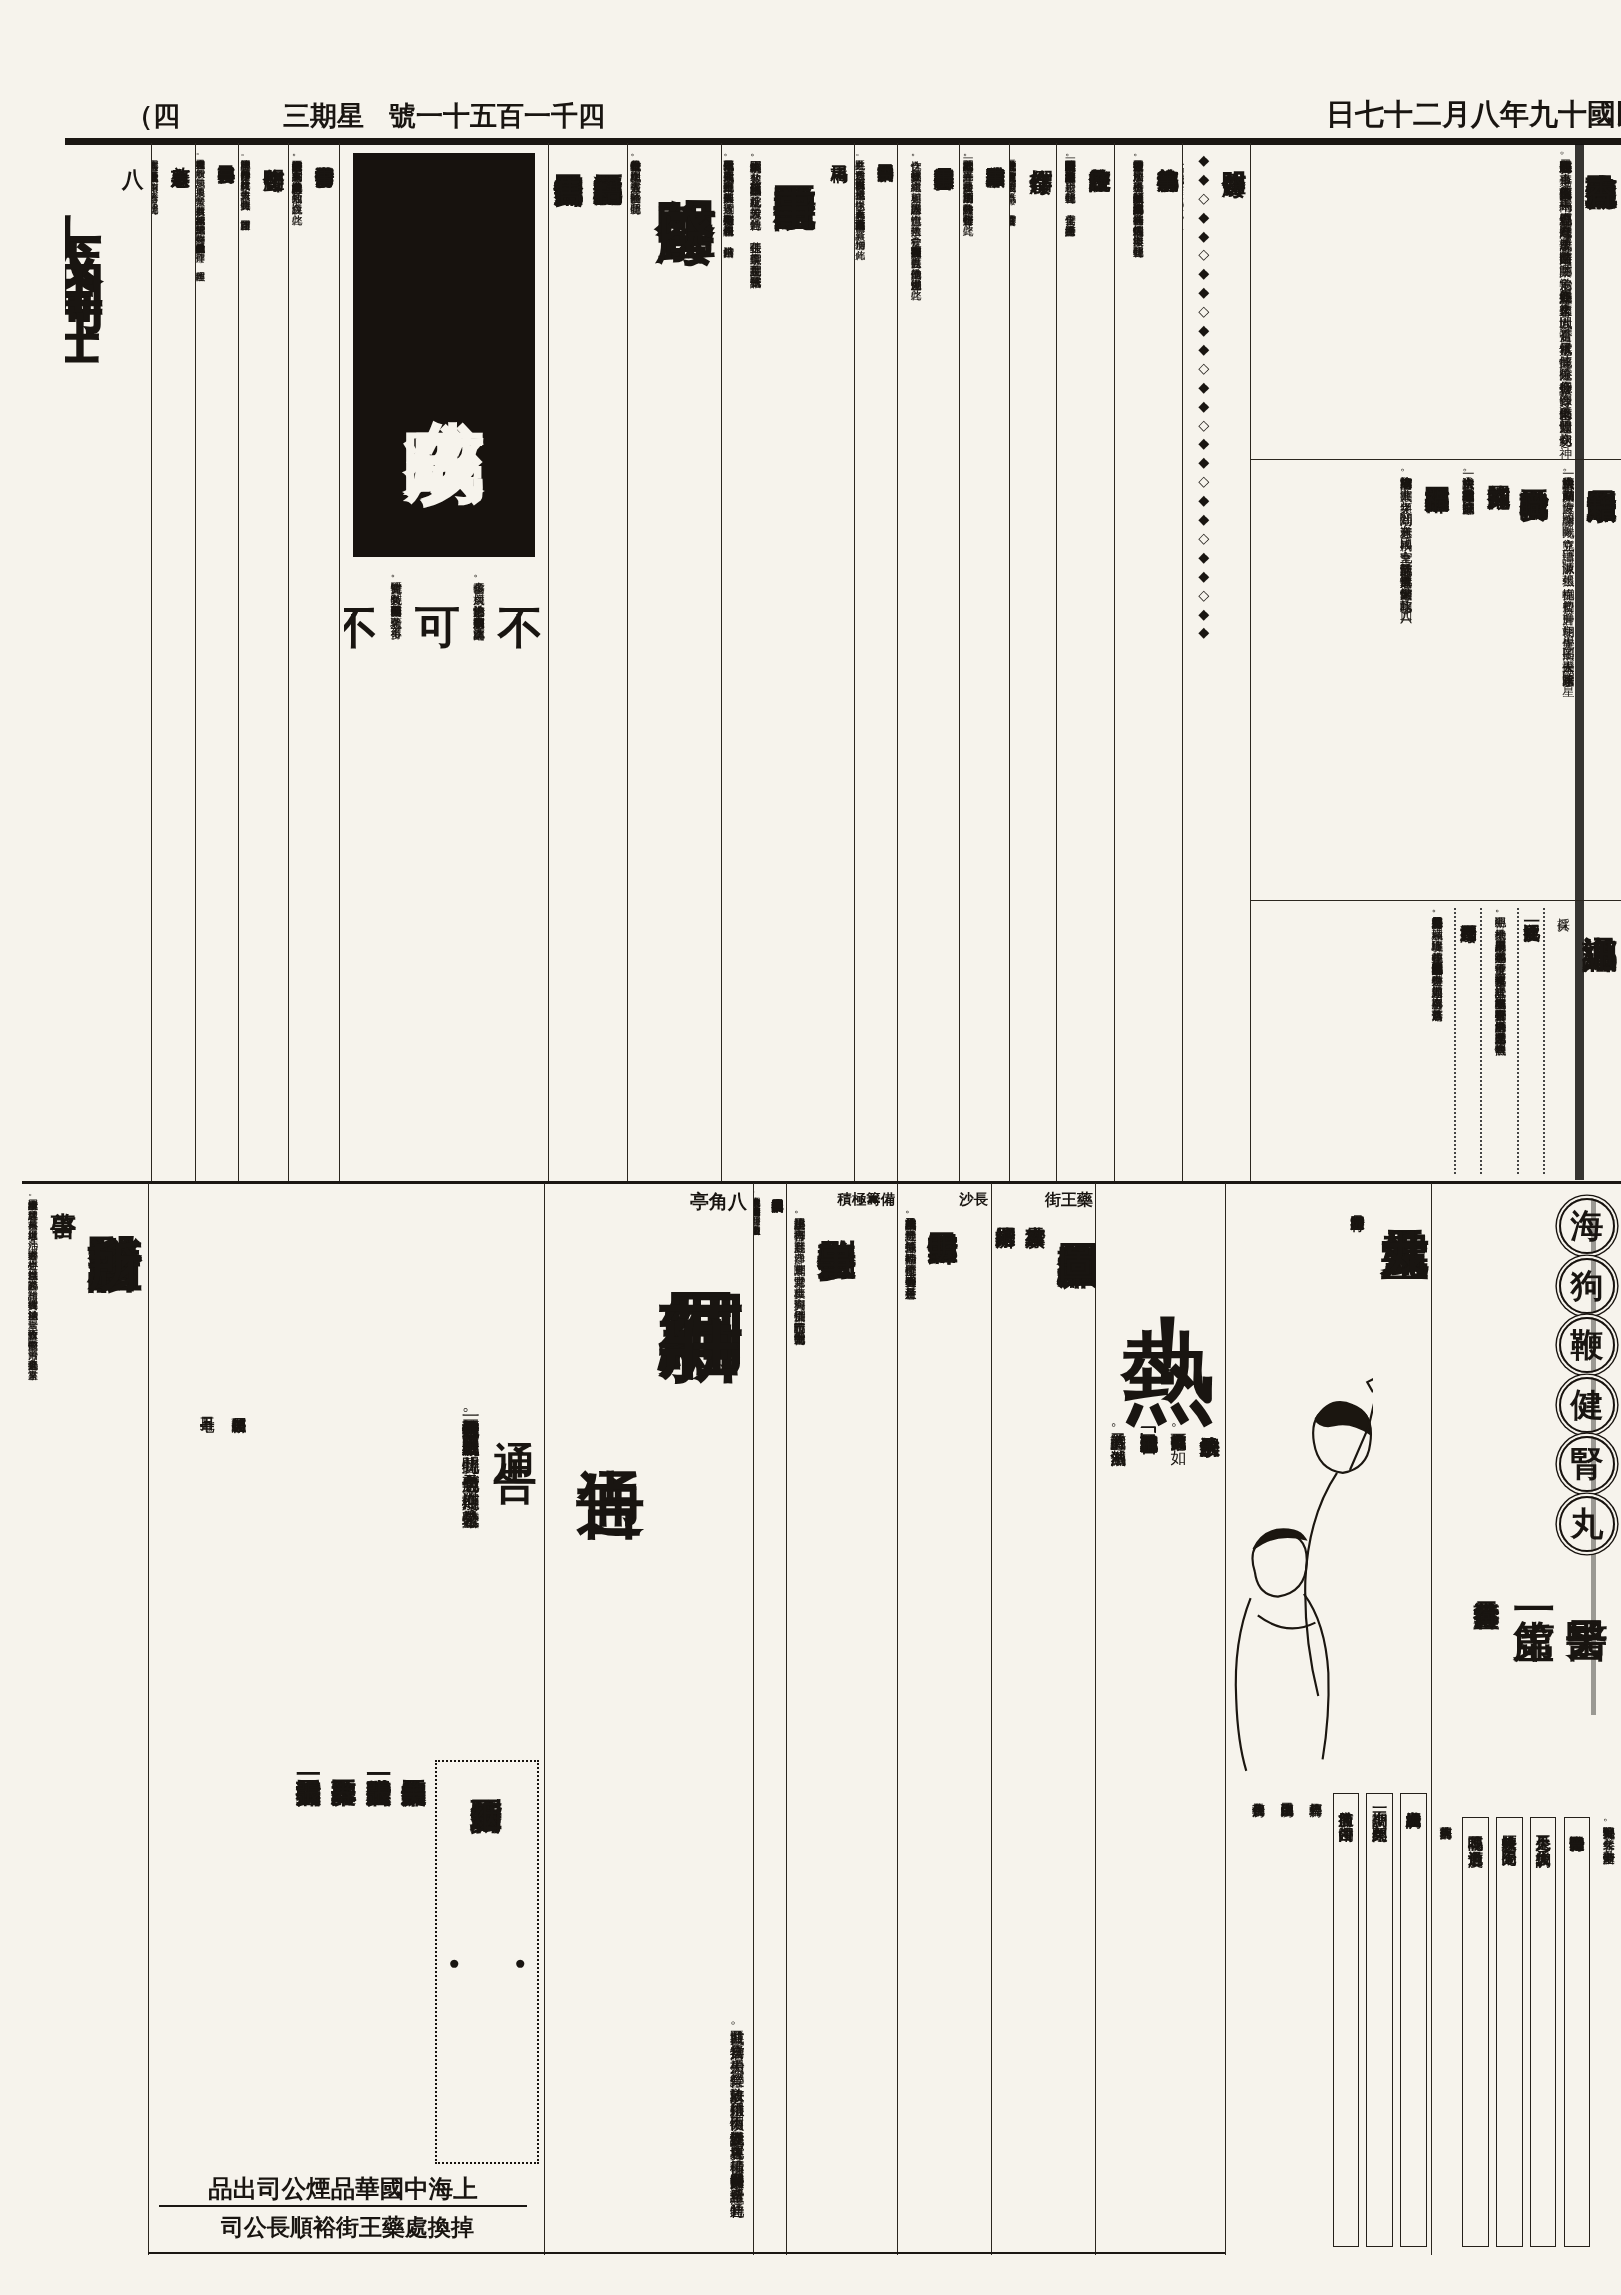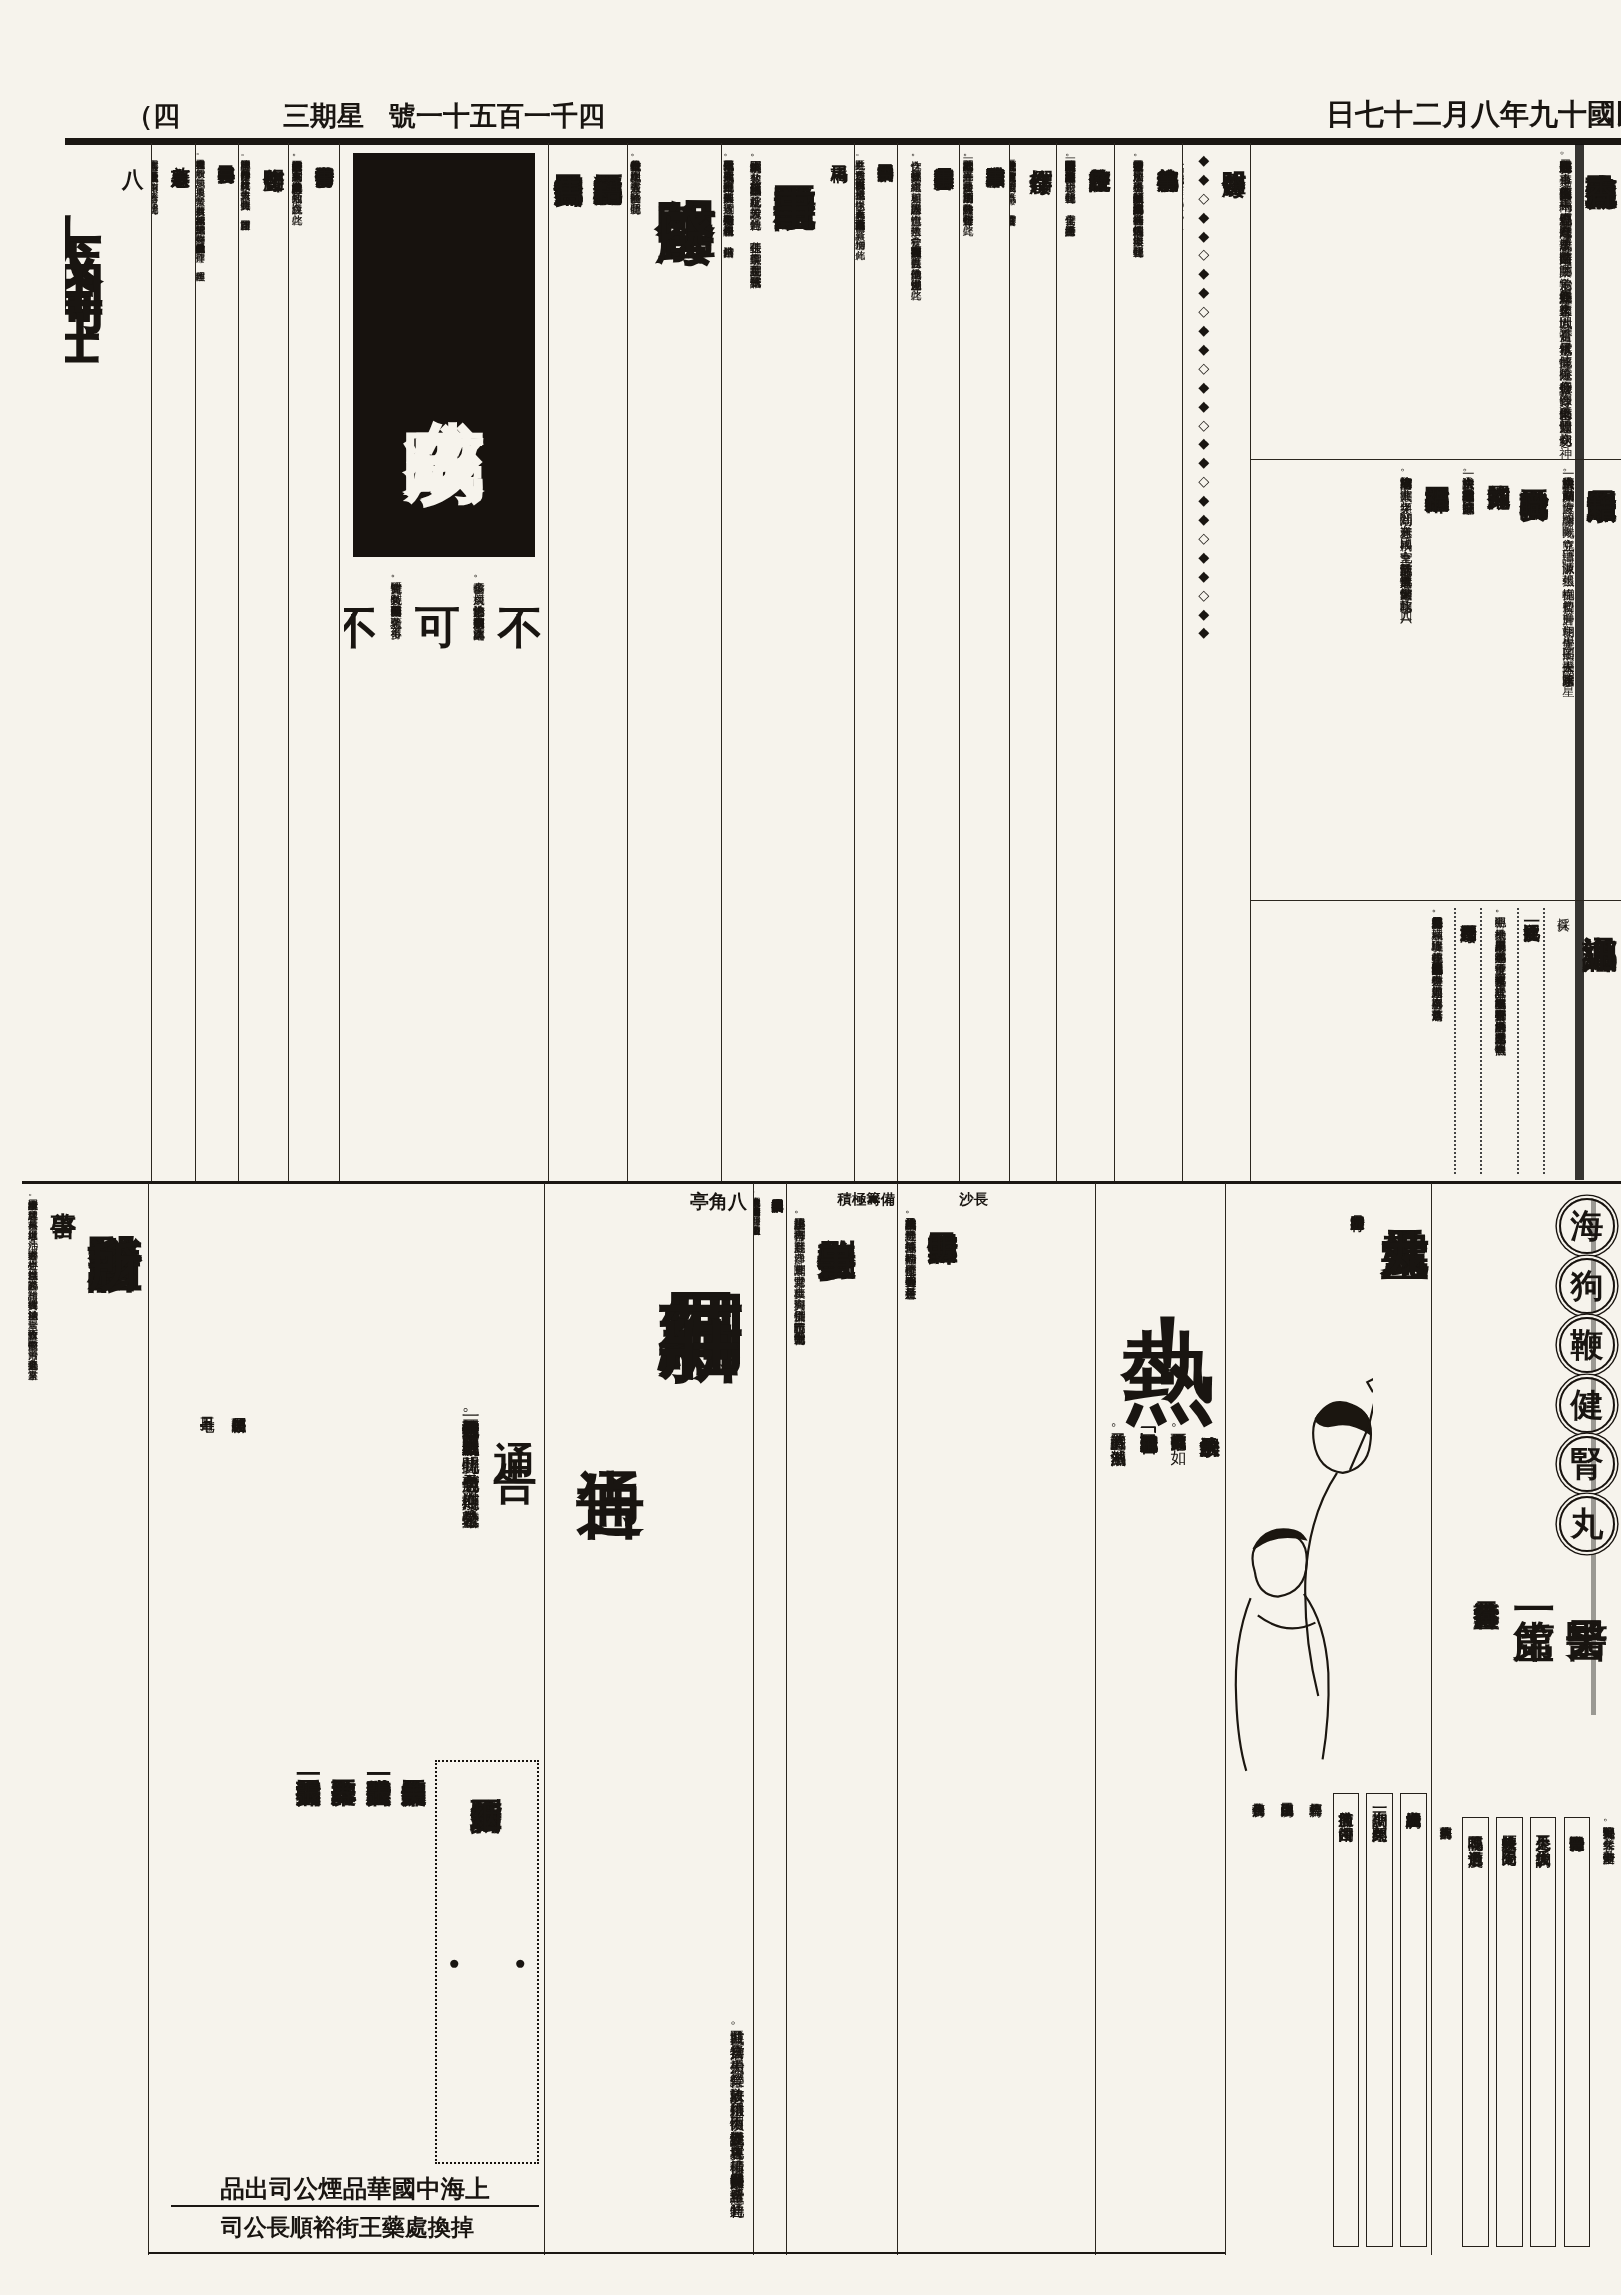--- a/index.html
+++ b/index.html
@@ -220,20 +220,28 @@
     <div class="abs v" style="left:4.3px;top:238px;width:120px;height:822px;">
       <div class="blk vh" style="font-size:20px;">欲求解決的法子</div>
       <div class="blk vbody" style="font-size:16px;">家庭應備有各種抵抗熱的東西。如</div>
       <div class="blk vh" style="font-size:17.3px;">「電風煽」「留聲唱片」「綠窗紗布」「藍色電泡」「冰琪琳桶」</div>
       <div class="blk vbody" style="font-size:16px;">有了這許多的武器。熱派自然消滅。</div>
       <div class="blk vh" style="font-size:29px;">美華麗五金號</div>
 
     </div>
   </div>
 
+  <div class="bstrip" style="left:991px;width:105px;padding:7.2px 2.9px;">
+    <div class="hz" style="font-size:16px;font-weight:bold;text-align:right;">街王藥</div>
+    <div class="v" style="height:1009px;">
+      <div class="blk vh" style="font-size:42px;line-height:1.12;">豐茂綢緞莊廉價贈圖</div>
+      <div class="blk vh" style="font-size:20px;">專廣東雲紗</div>
+      <div class="vh" style="font-size:20px;">辦暹羅拷綢</div>
+    </div>
+  </div>
 
   <div class="bstrip" style="left:897px;width:94px;padding:7.2px 2.9px;">
     <div class="hz" style="font-size:14.4px;font-weight:bold;text-align:right;">沙長</div>
     <div class="v" style="height:1009px;">
       <div class="blk vh" style="font-size:30px;">怡和輪船公司鄭重聲明</div>
       <div class="vbody" style="font-size:11.5px;">此次本公司寫字房及堆棧躉船。均遭紅軍焚毁。紙類簿據等件。同時劫掠殆盡。嗣後一槪作廢。合亟登國民大公兩報聲明。祈各界注意是荷。</div>
     </div>
   </div>
 
   <div class="bstrip" style="left:786px;width:112px;padding:7.2px 2.9px;">
@@ -268,21 +276,21 @@
       <div class="blk vbody" style="font-size:15px;">華品煙公司裕順長經理啓</div>
       <div class="vbody" style="font-size:15px;">七月二十五日</div>
     </div>
     <div class="abs v" style="left:11.5px;top:577px;width:378px;height:404px;">
       <div class="blk dotbox">新到上等國貨香烟</div>
       <div class="blk vh" style="font-size:25px;">十支裝三妹牌價廉物美</div>
       <div class="blk vh" style="font-size:25px;">購一條者敬贈精美大畫一張</div>
       <div class="blk vh" style="font-size:25px;">五十支三妹牌聽聽有券</div>
       <div class="vh" style="font-size:25px;">積滿三張掉換美術大畫一張</div>
     </div>
-    <div class="abs hz wavy" style="left:22px;top:989px;width:368px;font-size:24.5px;font-weight:bold;text-align:center;">品出司公煙品華國中海上</div>
+    <div class="abs hz wavy" style="left:10px;top:989px;width:368px;font-size:24.5px;font-weight:bold;text-align:center;">品出司公煙品華國中海上</div>
     <div class="abs hz" style="left:14.4px;top:1029px;width:368px;font-size:23px;font-weight:bold;text-align:center;">司公長順裕街王藥處換掉</div>
   </div>
 
   <div class="bstrip v" style="left:21.6px;width:126px;border-left:none;padding:8.6px 2.9px;">
     <div class="blk vh" style="font-size:55px;line-height:1.08;">精益中醫會診所</div>
     <div class="blk vh" style="font-size:26px;">啓事</div>
     <div class="blk vbody" style="font-size:10px;">本所設皇倉樓街四十五號。其牌號之緣起。事具見前報。近復日求進展。凡治一症。必本古今之醫理。打半生之心得。以得滿益求精。尤必三醫診視。互相討論。得其確實病理。施以神當治法。聚居一室。而收會診實效。賅究中西醫學。方可圖治。凡抱採緊之憂者。盍嘗孚來。</div>
 
   </div>
 

